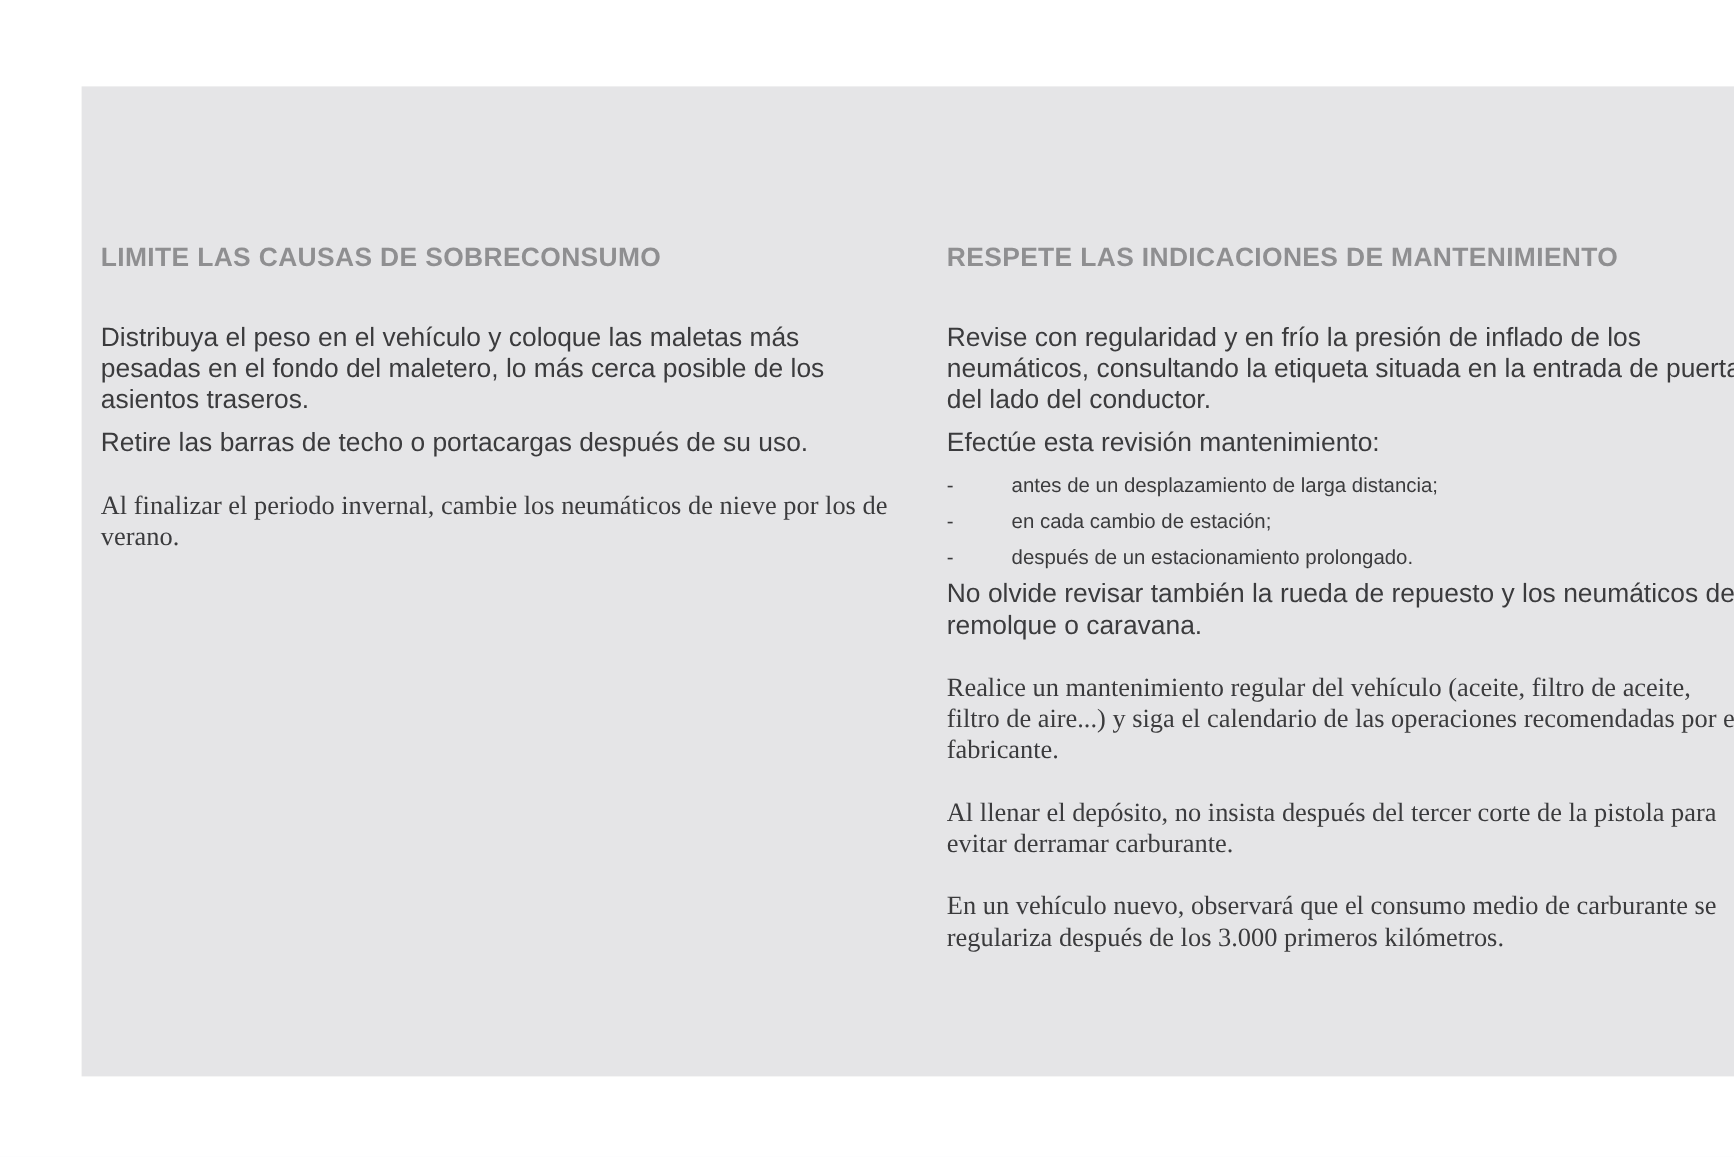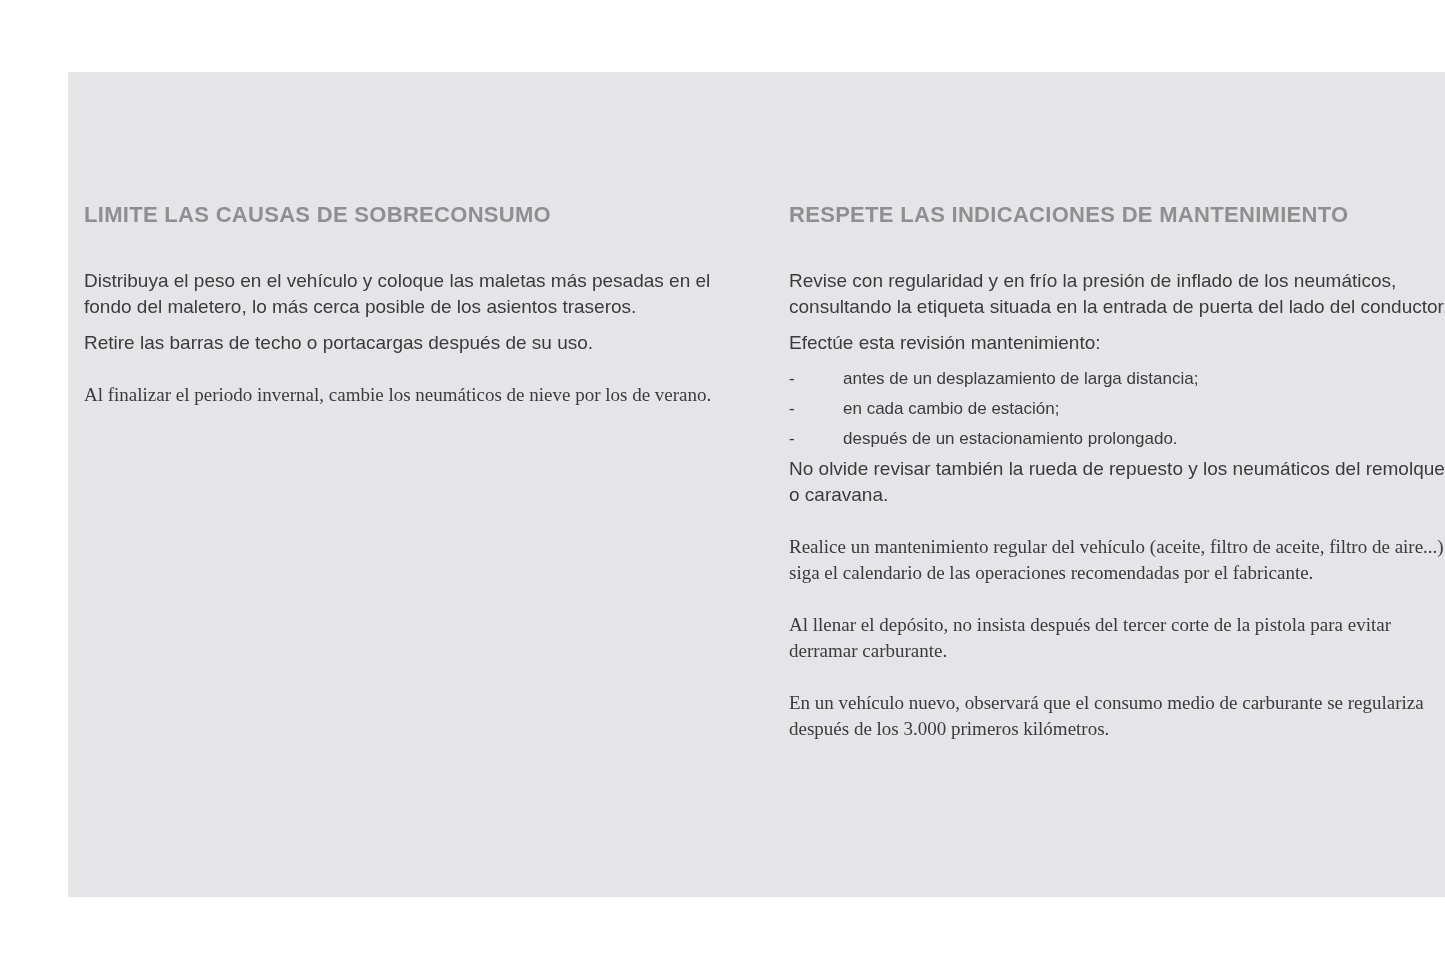--- a/index.html
+++ b/index.html
@@ -34,21 +34,21 @@
     line-height: 26px;
     font-weight: bold;
     color: #8f8f91;
     letter-spacing: 0.3px;
     margin: 0 0 14px 0;
     min-height: 52px;
     text-transform: uppercase;
   }
   .col p {
     margin: 0 0 10px 0;
-    font-size: 19px;
+    font-size: 22px;
     line-height: 26px;
     color: #3b3b3d;
   }
   .gap { margin-top: 26px !important; font-family: Liberation Serif, serif; }
   .list { margin: 0 0 4px 0; }
   .list-item {
     display: flex;
     font-size: 17px;
     line-height: 26px;
     color: #3b3b3d;

